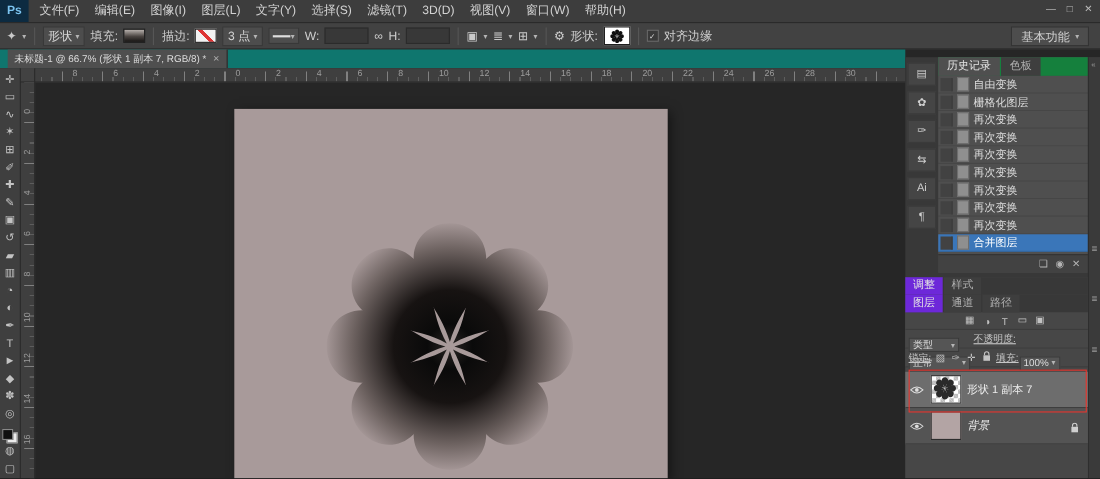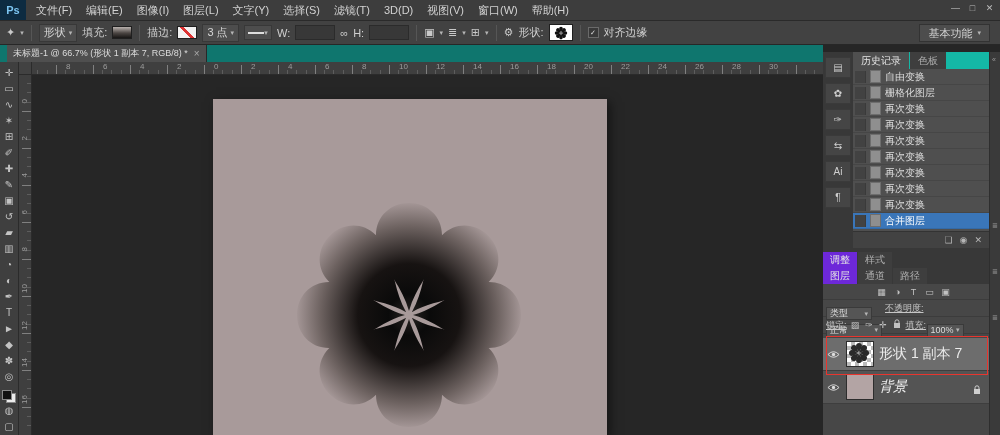--- a/index.html
+++ b/index.html
@@ -75,21 +75,21 @@
   
   .canvas{position:absolute;left:213px;top:99px;width:394px;height:336px;background:#a89a9a;
           box-shadow:3px 3px 10px rgba(0,0,0,.5);}
 
   
   .dock{position:absolute;left:823px;top:52px;width:177px;height:383px;background:#383838;}
   .strip{position:absolute;left:0;top:5px;width:30px;display:flex;flex-direction:column;gap:5px;align-items:center;}
   .stripicon{width:24px;height:19px;display:flex;align-items:center;justify-content:center;
              font-size:10px;color:#cfcfcf;background:#454545;border:1px solid #3a3a3a;}
   .histpanel{position:absolute;left:30px;top:0;width:136px;height:196px;background:#474747;}
-  .htabbar{display:flex;height:17px;background:#14b8a6;}
+  .htabbar{display:flex;height:17px;background:#15803d;}
   .htab{padding:0 8px;font-size:10px;line-height:17px;color:#b0b0b0;background:#3e3e3e;margin-right:1px;white-space:nowrap;}
   .htab.active{background:#4f4f4f;color:#e4e4e4;}
   .hlist{position:absolute;left:0;top:17px;width:136px;height:162px;background:#4f4f4f;}
   .hrow{display:flex;align-items:center;height:16px;gap:4px;padding-left:2px;box-sizing:border-box;
         border-bottom:1px solid rgba(0,0,0,.10);}
   .hbox{width:10px;height:12px;background:#424242;border-right:1px solid #3a3a3a;}
   .hicon{width:9px;height:11px;background:#8f8f8f;border:1px solid #6e6e6e;}
   .hlabel{font-size:10px;color:#dcdcdc;white-space:nowrap;}
   .hrow.selected{background:#3a76b9;}
   .hrow.selected .hlabel{color:#fff;}
@@ -117,21 +117,21 @@
   .lrow{position:absolute;left:0;width:166px;height:33px;display:flex;align-items:center;gap:5px;
         background:#545454;border-bottom:1px solid #3e3e3e;padding-left:3px;box-sizing:border-box;}
   .lrow.sel{background:#6d6d6d;}
   .eyecell{width:15px;display:flex;justify-content:center;}
   .thumb{width:26px;height:24px;border:1px solid #2d2d2d;position:relative;overflow:hidden;
          background-color:#fff;
          background-image:linear-gradient(45deg,#bbb 25%,rgba(0,0,0,0) 25%,rgba(0,0,0,0) 75%,#bbb 75%),
                           linear-gradient(45deg,#bbb 25%,rgba(0,0,0,0) 25%,rgba(0,0,0,0) 75%,#bbb 75%);
          background-size:8px 8px;background-position:0 0,4px 4px;}
   .thumb.solid{background:#b3a4a4;}
-  .lname{font-size:14px;color:#ececec;white-space:nowrap;}
+  .lname{font-size:10px;color:#ececec;white-space:nowrap;}
   .lname.italic{font-style:italic;}
   .rowlock{position:absolute;right:8px;top:10px;}
   .annot{position:absolute;left:3px;top:284px;width:160px;height:37px;border:1px solid #e8352e;z-index:6;}
 </style>
 </head>
 <body>
 
 <svg width="0" height="0" style="position:absolute" aria-hidden="true">
   <defs>
     <path id="petal" d="M0,-4 C-9,-36 -33,-52 -33,-80 C-33,-99 -18,-112 0,-112 C18,-112 33,-99 33,-80 C33,-52 9,-36 0,-4 Z"></path>

